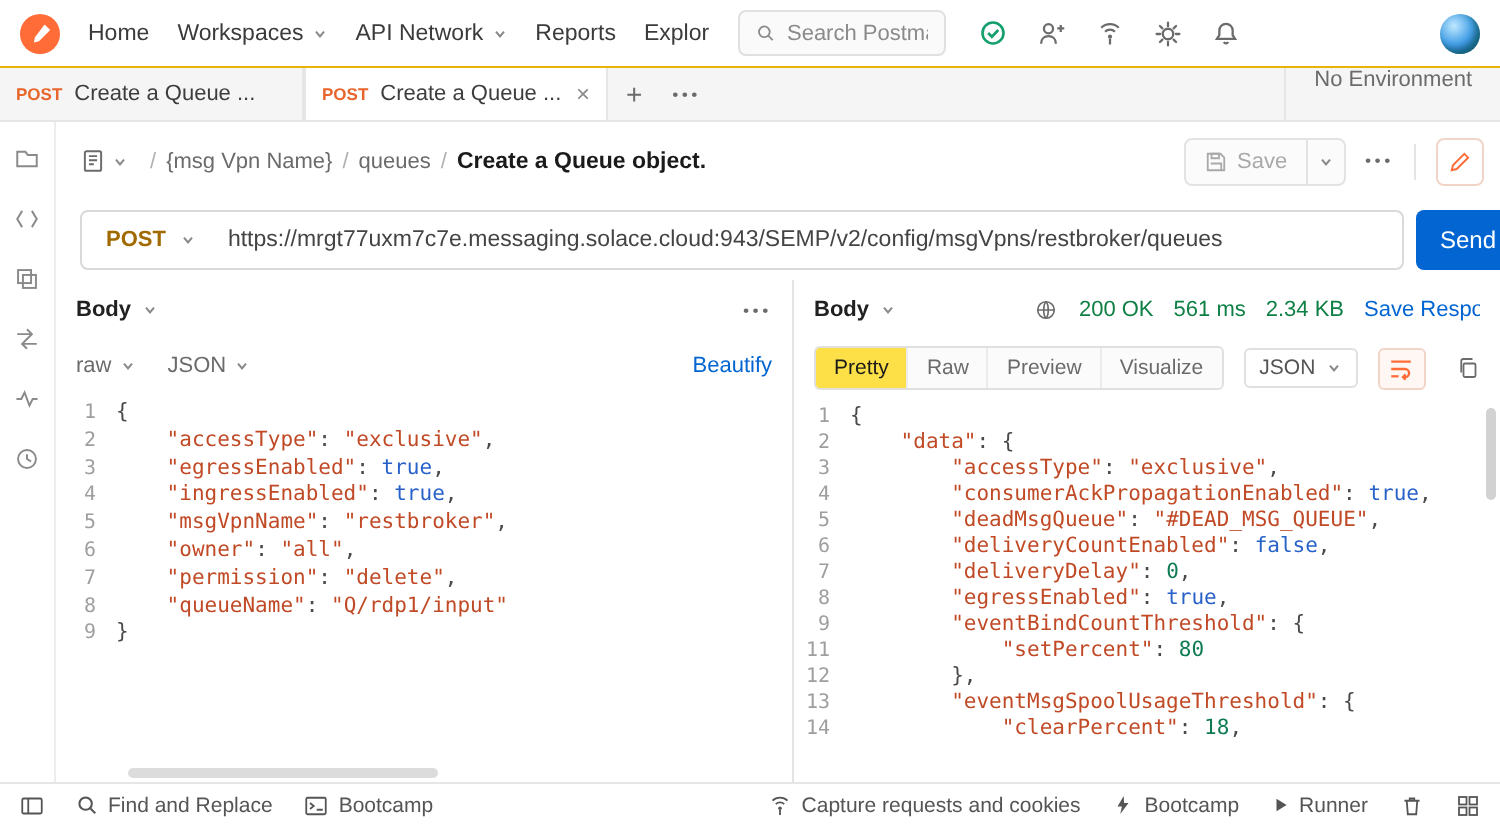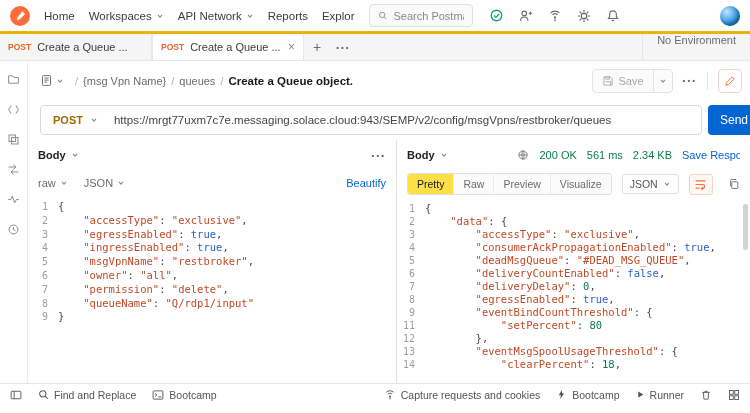--- a/index.html
+++ b/index.html
@@ -8,21 +8,21 @@
     font-family: "Liberation Sans", sans-serif;
     background: #ffffff; color: #212121; position: relative;
     font-size: 12px;
   }
   .app { position: absolute; inset: 0; background: #fff; }
 
   
   .topbar {
     position: absolute; top: 0; left: 0; right: 0; height: 34px;
     display: flex; align-items: center; padding: 0 10px;
-    border-bottom: 3px solid #eab308; background: #fff;
+    border-bottom: 1px solid #eab308; background: #fff;
   }
   .logo { display: flex; align-items: center; margin-right: 14px; flex: none; }
   .mainnav { display: flex; align-items: center; gap: 14px; font-size: 11.5px; color: #3b3b3b; }
   .nav-item { display: flex; align-items: center; gap: 4px; white-space: nowrap; cursor: pointer; }
   .nav-explore span { display: inline-block; max-width: 33px; overflow: hidden; white-space: nowrap; }
   .caret { color: #8a8a8a; flex: none; }
   .search-box {
     margin-left: 14px; width: 104px; height: 23px; border: 1px solid #e0e0e0;
     border-radius: 4px; background: #fafafa; display: flex; align-items: center;
     gap: 6px; padding: 0 8px; color: #8a8a8a; flex: none;
@@ -157,21 +157,21 @@
   .tok-n { color: #0f7b52; }
   .tok-p { color: #4a4a4a; }
 
   .hscroll { position: absolute; left: 36px; right: 10px; bottom: 2px; height: 5px; }
   .hscroll .thumb { width: 48%; height: 5px; background: #dcdcdc; border-radius: 3px; }
   .vscroll { position: absolute; right: 2px; top: 64px; width: 5px; bottom: 4px; }
   .vscroll .thumb { width: 5px; height: 46px; background: #d2d2d2; border-radius: 3px; }
 
   
   .statusbar {
-    position: absolute; left: 0; right: 0; bottom: 8px; height: 22px;
+    position: absolute; left: 0; right: 0; bottom: 0; height: 22px;
     border-top: 1px solid #e6e6e6; background: #fff;
     display: flex; align-items: center; padding: 0 10px; gap: 16px;
     font-size: 10.5px; color: #555;
   }
   .sb-item { display: flex; align-items: center; gap: 5px; cursor: pointer; white-space: nowrap; }
   .sb-right { margin-left: auto; display: flex; align-items: center; gap: 16px; }
   svg { display: block; }
 </style>
 </head>
 <body>

